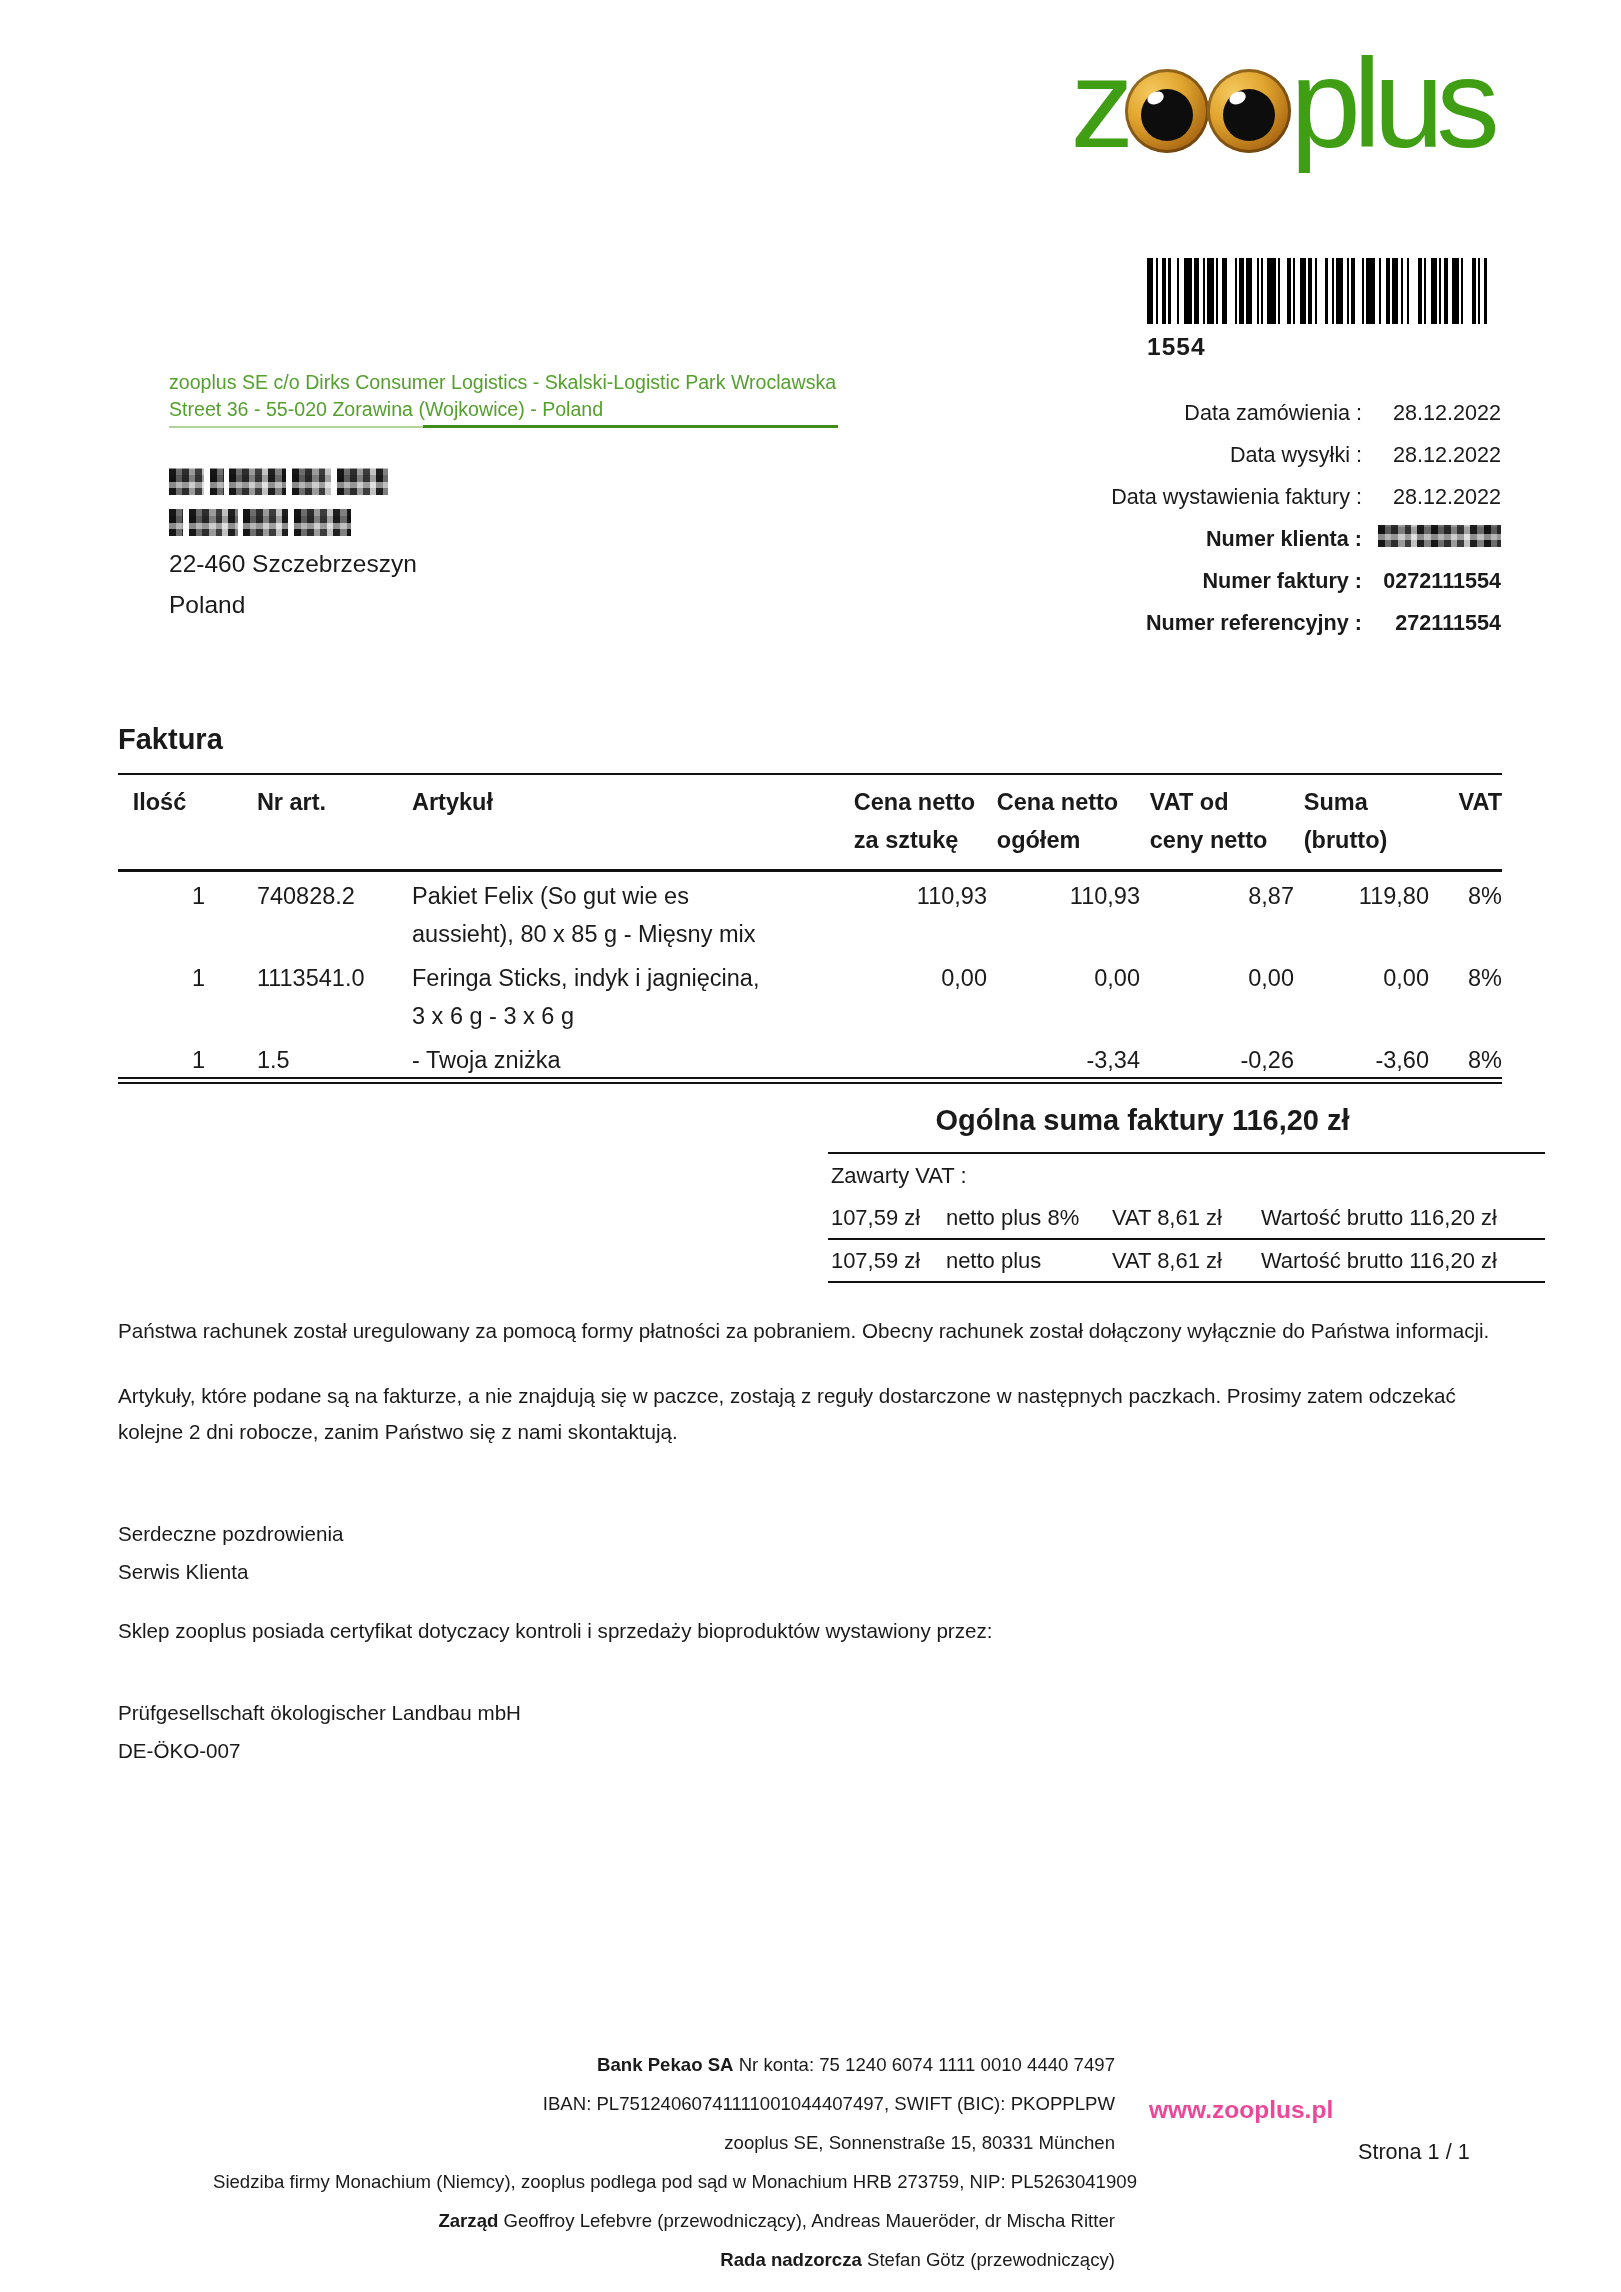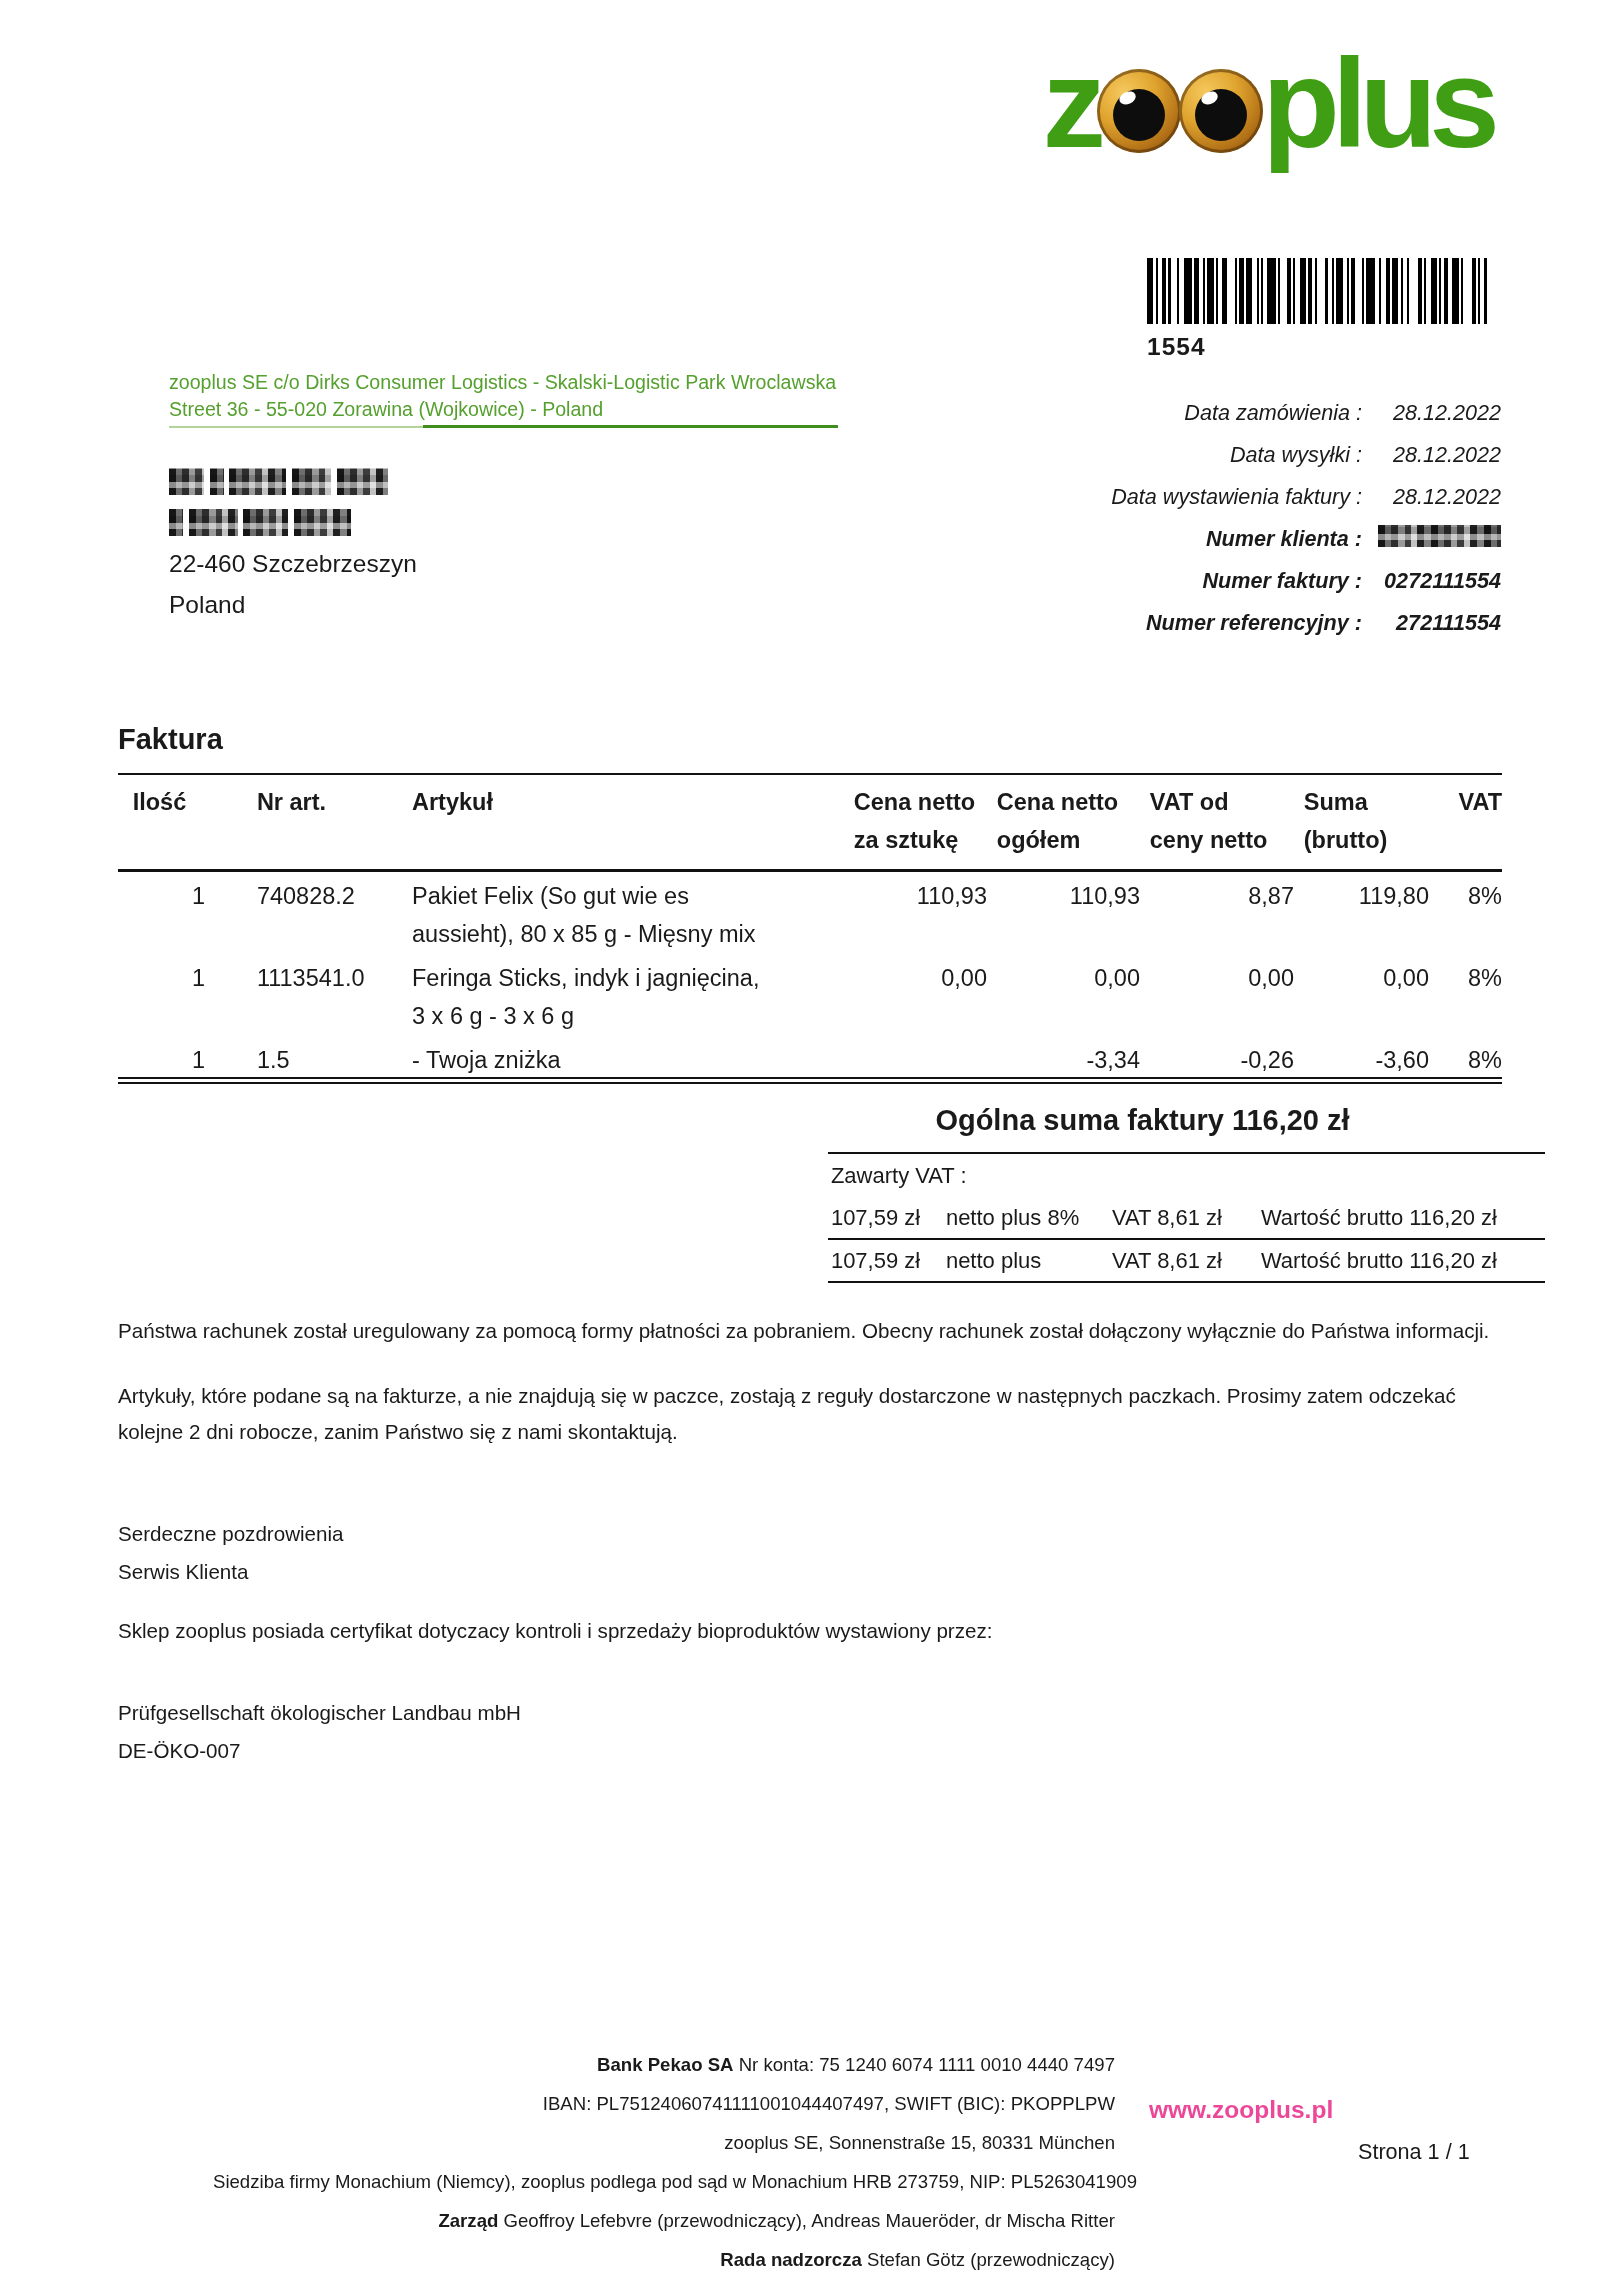--- a/index.html
+++ b/index.html
@@ -2,21 +2,21 @@
 <html><head>
 <meta charset="utf-8">
 <style>
   html,body{margin:0;padding:0;background:#888;}
   #page{
     position:relative;width:1621px;height:2293px;background:#ffffff;
     font-family:"Liberation Sans","DejaVu Sans",sans-serif;color:#1a1a1a;
     margin:0 auto;overflow:hidden;
   }
   
-  #logo{position:absolute;top:27.4px;right:129px;font-size:127px;font-weight:bold;
+  #logo{position:absolute;top:27.4px;right:129px;font-size:127px;font-weight:normal;
         letter-spacing:-7.8px;color:#3f9e14;white-space:nowrap;line-height:1.2;}
   .eye{display:inline-block;width:84px;height:84px;border-radius:50%;position:relative;
        vertical-align:-5.9px;margin:0 -1px;letter-spacing:0;
        background:radial-gradient(circle at 32% 28%, #f5c95e 0%, #e0a42e 38%, #b06f16 72%, #5f3a0b 100%);
        box-shadow:inset 0 0 0 2.9px rgba(76,46,10,.55);}
   .eye .pupil{position:absolute;left:19%;top:23%;width:62%;height:62%;background:#0d0d0d;border-radius:50%;}
   .eye .glint{position:absolute;left:26%;top:27%;width:20%;height:14%;background:#fff;border-radius:50%;
               transform:rotate(-24deg);z-index:2;}
   
   #barcode{position:absolute;left:1147px;top:258px;width:346px;height:66px;}
@@ -31,21 +31,21 @@
   #recipient{position:absolute;left:169px;top:461px;font-size:24.5px;line-height:41px;}
   .addr-line{height:41px;display:flex;align-items:center;}
   .redacted{display:inline-block;height:26.5px;
     background-image:
       repeating-linear-gradient(0deg, rgba(255,255,255,0) 0 6.9px, rgba(255,255,255,.5) 6.9px 12.7px, rgba(0,0,0,.18) 12.7px 19.6px),
       repeating-linear-gradient(90deg,#161616 0 6.9px,#6d6d6d 6.9px 12.7px,#2d2d2d 12.7px 19.6px,#9a9a9a 19.6px 26.5px,#3c3c3c 26.5px 33px,#c2c2c2 33px 39px,#1f1f1f 39px 46px,#808080 46px 53px);
   }
   .redacted.small{height:21.6px;}
   .rword{margin-right:5.9px;}
   
-  #meta{position:absolute;right:120px;top:392px;font-size:21.6px;font-style:italic;}
+  #meta{position:absolute;right:120px;top:392px;font-size:21.6px;}
   .meta-row{height:42px;display:flex;justify-content:flex-end;align-items:center;white-space:nowrap;}
   .meta-row .lbl{text-align:right;}
   .meta-row .val{display:inline-block;width:139px;text-align:right;}
   .meta-row.bold{font-weight:bold;}
   
   #invoice-title{position:absolute;left:118px;top:723px;font-size:29px;font-weight:bold;}
   #items{position:absolute;left:118px;top:773px;width:1384px;border-collapse:collapse;table-layout:fixed;}
   #items col.c1{width:132px}#items col.c2{width:162px}#items col.c3{width:432px}
   #items col.c4{width:143px}#items col.c5{width:153px}#items col.c6{width:154px}
   #items col.c7{width:135px}#items col.c8{width:73px}

